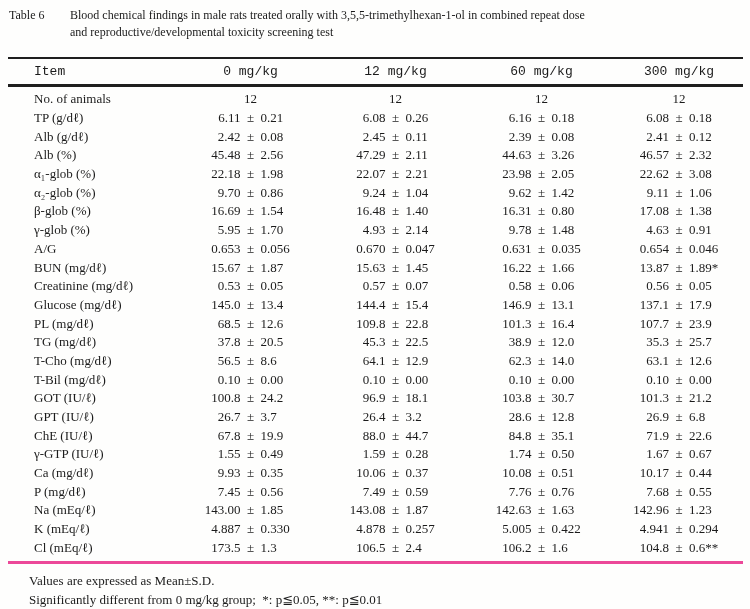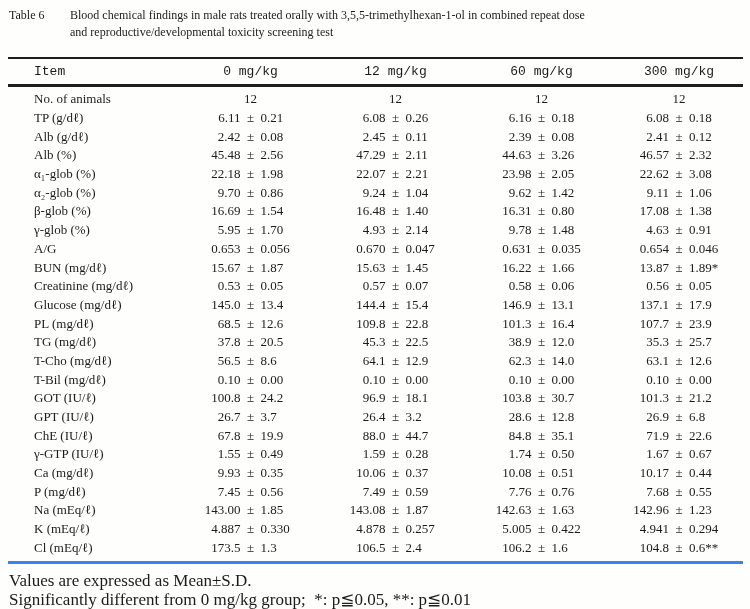--- a/index.html
+++ b/index.html
@@ -47,21 +47,21 @@
   }
   .thead .h {
     text-align: center;
   }
   .thead .h.item-h {
     text-align: left;
     padding-left: 26px;
   }
   .tbody {
     padding: 3px 0 4px 0;
-    border-bottom: 3px solid #3b82f6;
+    border-bottom: 3px solid #ec4899;
   }
   .trow {
     display: grid;
     grid-template-columns: 170px 145px 145px 147px 1fr;
     align-items: center;
     height: 18.7px;
     font-size: 13px;
   }
   .cell.item {
     padding-left: 26px;
@@ -71,22 +71,23 @@
     display: flex;
     align-items: baseline;
   }
   .cell.val .mean { flex: 1 1 0; text-align: right; white-space: nowrap; }
   .cell.val .pm   { flex: 0 0 20px; text-align: center; }
   .cell.val .sd   { flex: 1 1 0; text-align: left; white-space: nowrap; }
   .cell.val.single { display: block; text-align: center; }
   
   .footnotes {
     padding: 8px 8px 0 9px;
-    font-size: 17px;
+    font-size: 13px;
     line-height: 18.5px;
+    margin-left: 20px;
   }
   .footnotes .fline { white-space: pre-wrap; }
 </style>
 </head>
 <body>
 
 <div class="page">
 
   <div class="title-block">
     <div class="table-label">Table 6</div>

